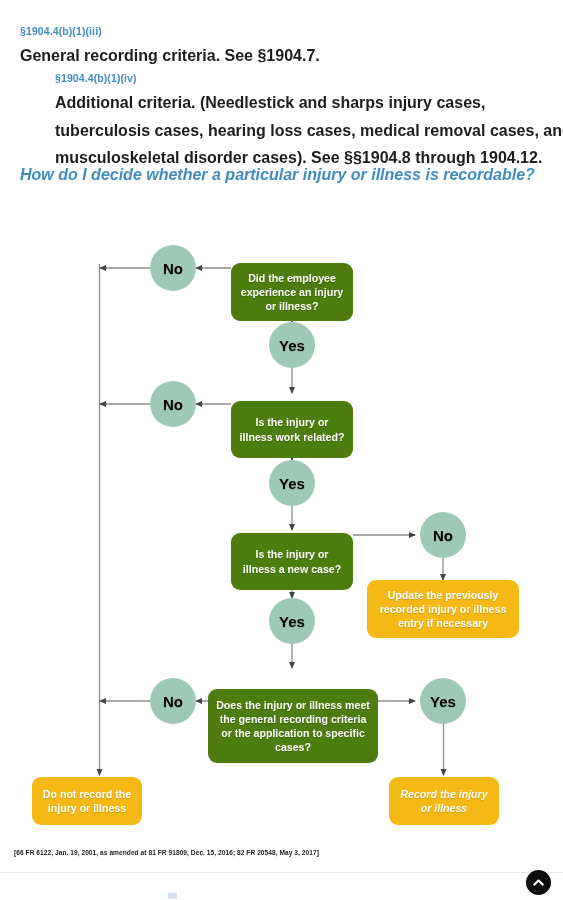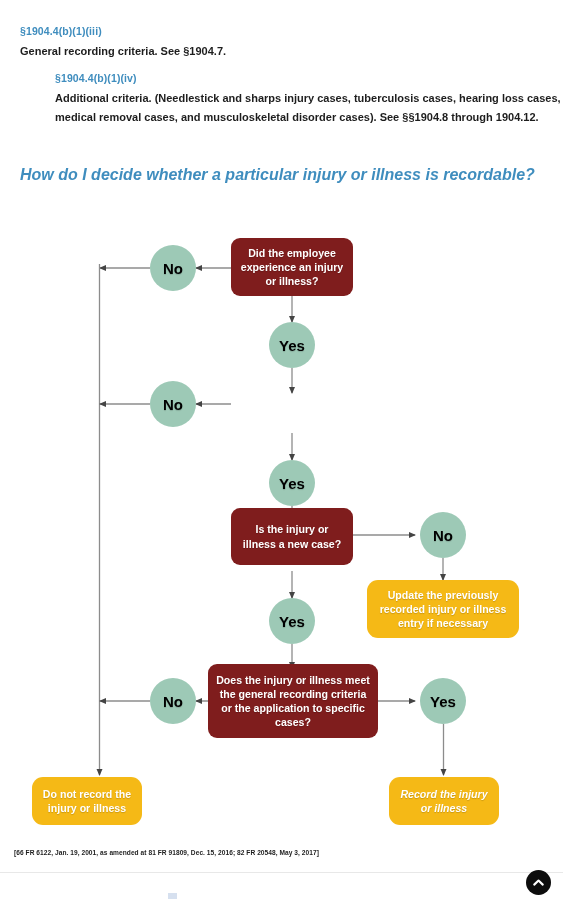--- a/index.html
+++ b/index.html
@@ -27,21 +27,21 @@
   }
   .reg-q {
     color: #3f8dbe;
     font-size: 16px;
     font-style: italic;
     font-weight: bold;
     margin: 14px 0 4px 0;
   }
   .reg-body {
     color: #1d1d1d;
-    font-size: 11px;
+    font-size: 16px;
     font-weight: bold;
     line-height: 1.72;
     margin: 0;
   }
 
   
   #flow {
     position: absolute;
     left: 0; top: 228px;
     width: 563px; height: 615px;
@@ -54,22 +54,22 @@
     font-size: 10.6px;
     font-weight: bold;
     line-height: 1.33;
     text-align: center;
     display: flex;
     align-items: center;
     justify-content: center;
     padding: 5px 8px;
     text-shadow: 0 1px 1px rgba(0,0,0,.18);
   }
-  .box.blue   { background: #7f1d1d; }
-  .box.orange { background: #f5b916; border-radius: 11px; }
+  .box.blue   { background: #4d7c0f; margin-top: 25px; }
+  .box.orange { background: #f5b916; }
 
   .circle {
     border-radius: 50%;
     background: #9dc9b6;
     color: #000000;
     font-size: 15px;
     font-weight: bold;
     display: flex;
     align-items: center;
     justify-content: center;
@@ -183,20 +183,21 @@
         <path d="M377,473 L415,473" marker-end="url(#ah)"></path>
 
         <path d="M443.5,496 L443.5,547" marker-end="url(#ah)"></path>
       </g>
     </svg>
 
     <div class="node box blue" style="left:231px;top:10px;width:122px;height:58px;">Did the employee experience an injury or illness?</div>
     <div class="node circle" style="left:150px;top:17px;width:46px;height:46px;">No</div>
     <div class="node circle" style="left:269px;top:94px;width:46px;height:46px;">Yes</div>
 
+    <div class="node box blue" style="left:231px;top:148px;width:122px;height:57px;">Is the injury or illness work related?</div>
     <div class="node circle" style="left:150px;top:153px;width:46px;height:46px;">No</div>
     <div class="node circle" style="left:269px;top:232px;width:46px;height:46px;">Yes</div>
 
     <div class="node box blue" style="left:231px;top:280px;width:122px;height:57px;">Is the injury or illness a new case?</div>
     <div class="node circle" style="left:420px;top:284px;width:46px;height:46px;">No</div>
     <div class="node circle" style="left:269px;top:370px;width:46px;height:46px;">Yes</div>
     <div class="node box orange" style="left:367px;top:352px;width:152px;height:58px;">Update the previously recorded injury or illness entry if necessary</div>
 
     <div class="node box blue" style="left:208px;top:436px;width:170px;height:74px;padding-left:8px;">Does the injury or illness meet the general recording criteria or the application to specific cases?</div>
     <div class="node circle" style="left:150px;top:450px;width:46px;height:46px;">No</div>

